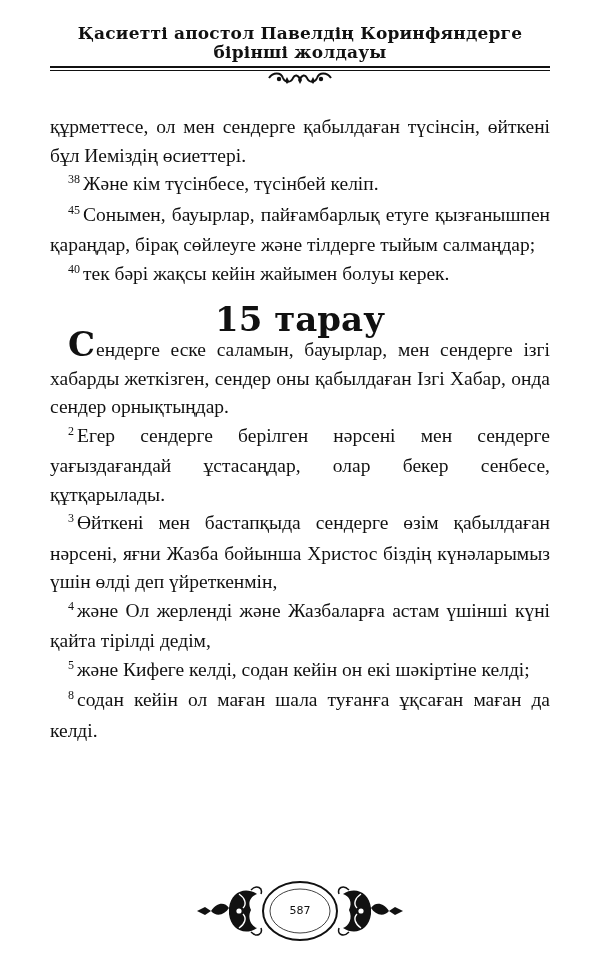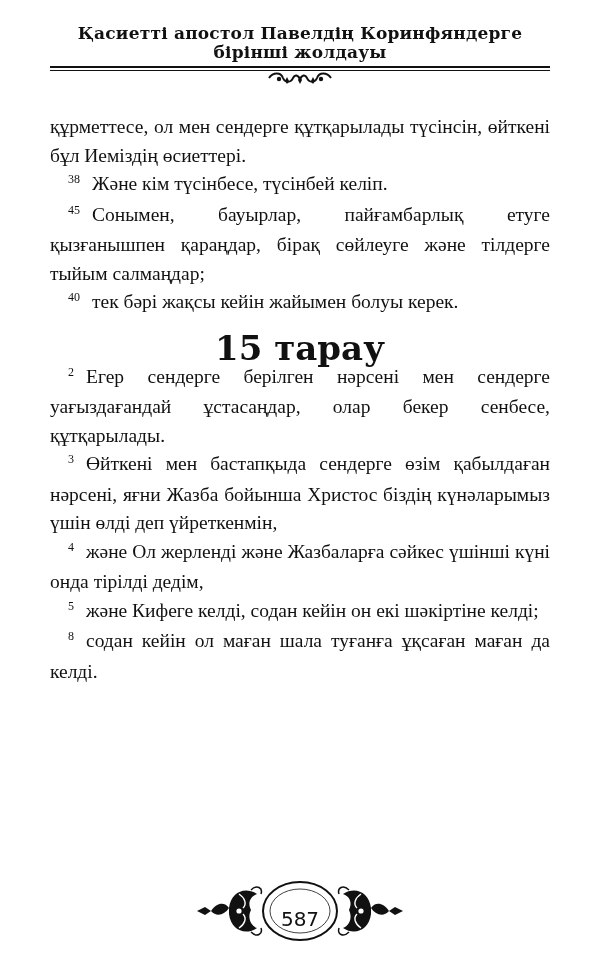--- a/index.html
+++ b/index.html
@@ -17,36 +17,36 @@
   }
   .head-orn { position: absolute; left: 265px; top: 72px; width: 70px; height: 14px; }
 
   .body-text {
     position: absolute; left: 50px; top: 113px; width: 500px;
     font-family: "Liberation Serif", serif; font-size: 19.5px; line-height: 28.5px;
     text-align: justify; text-align-last: left;
   }
   .body-text p { margin: 0; }
   .indent { text-indent: 18px; }
-  sup.vn { font-size: 12px; vertical-align: 0; position: relative; top: -7px; margin-right: 12px; }
+  sup.vn { font-size: 12px; vertical-align: 0; position: relative; top: -7px; margin-right: 3px; }
 
   .chapter-title {
     font-family: "DejaVu Serif", serif; font-weight: bold; font-size: 34px;
     text-align: center; text-align-last: center; line-height: 30px; margin: 14px 0 0 0 !important;
   }
   .dropcap {
     font-family: "DejaVu Serif", serif; font-weight: bold; font-size: 34px; line-height: 20px;
     margin-right: 1px;
   }
 
   .page-num-wrap { position: absolute; left: 195px; top: 880px; width: 210px; height: 62px; }
   .page-num {
-    position: absolute; left: 0; top: 8px; width: 210px; height: 62px;
+    position: absolute; left: 0; top: 0; width: 210px; height: 62px;
     text-align: center; line-height: 62px;
-    font-family: "DejaVu Sans", sans-serif; font-size: 20px; color: #111;
+    font-family: "DejaVu Sans", sans-serif; font-size: 11px; color: #111;
   }
 </style>
 </head>
 <body>
 
 <div class="page">
 
   <div class="running-head">
     <div>Қасиетті апостол Павелдің Коринфяндерге</div>
     <div>бірінші жолдауы</div>
@@ -55,30 +55,31 @@
   <svg class="head-orn" viewBox="0 0 70 14">
     <path d="M4 6 C8 0,16 0,18 6 C20 11,26 11,28 6 C30 2,33 3,35 7 C37 3,40 2,42 6 C44 11,50 11,52 6 C54 0,62 0,66 6" fill="none" stroke="#111" stroke-width="2"></path>
     <circle cx="14" cy="7" r="2.2" fill="#111"></circle>
     <circle cx="56" cy="7" r="2.2" fill="#111"></circle>
     <path d="M35 4 L37 8 L35 12 L33 8 Z" fill="#111"></path>
     <path d="M22 5 L24 9 L22 12 L20 9 Z" fill="#111"></path>
     <path d="M48 5 L50 9 L48 12 L46 9 Z" fill="#111"></path>
   </svg>
 
   <div class="body-text">
-    <p>құрметтесе, ол мен сендерге құтқарылады түсінсін, өйткені бұл Иеміздің өсиеттері.</p>
+    <p>құрметтесе, ол мен сендерге қабылдаған түсінсін, өйткені бұл Иеміздің өсиеттері.</p>
     <p class="indent"><sup class="vn">38</sup><span>Және кім түсінбесе, түсінбей келіп.</span></p>
     <p class="indent"><sup class="vn">45</sup><span>Сонымен, бауырлар, пайғамбарлық етуге қызғанышпен қараңдар, бірақ сөйлеуге және тілдерге тыйым салмаңдар;</span></p>
     <p class="indent"><sup class="vn">40</sup><span>тек бәрі жақсы кейін жайымен болуы керек.</span></p>
 
     <p class="chapter-title">15 тарау</p>
 
+    <p class="indent"><span class="dropcap">С</span><span>ендерге еске саламын, бауырлар, мен сендерге ізгі хабарды жеткізген, сендер оны қабылдаған Ізгі Хабар, онда сендер орнықтыңдар.</span></p>
     <p class="indent"><sup class="vn">2</sup><span>Егер сендерге берілген нәрсені мен сендерге уағыздағандай ұстасаңдар, олар бекер сенбесе, құтқарылады.</span></p>
     <p class="indent"><sup class="vn">3</sup><span>Өйткені мен бастапқыда сендерге өзім қабылдаған нәрсені, яғни Жазба бойынша Христос біздің күнәларымыз үшін өлді деп үйреткенмін,</span></p>
-    <p class="indent"><sup class="vn">4</sup><span>және Ол жерленді және Жазбаларға сәйкес үшінші күні онда тірілді дедім,</span></p>
+    <p class="indent"><sup class="vn">4</sup><span>және Ол жерленді және Жазбаларға астам үшінші күні қайта тірілді дедім,</span></p>
     <p class="indent"><sup class="vn">5</sup><span>және Кифеге келді, содан кейін он екі шәкіртіне келді;</span></p>
     <p class="indent"><sup class="vn">8</sup><span>содан кейін ол маған шала туғанға ұқсаған маған да келді.</span></p>
   </div>
 
   <div class="page-num-wrap">
     <svg width="210" height="62" viewBox="0 0 210 62">
 
       <path d="M2 31 L10 27 L16 31 L10 35 Z" fill="#111"></path>
       <path d="M16 31 C22 22,30 22,34 28 C30 34,22 38,16 31 Z" fill="#111"></path>
       <path d="M34 28 C36 12,50 6,62 14 C56 16,52 22,56 30 C52 38,56 46,62 48 C50 56,36 50,34 34 Z" fill="#111"></path>

